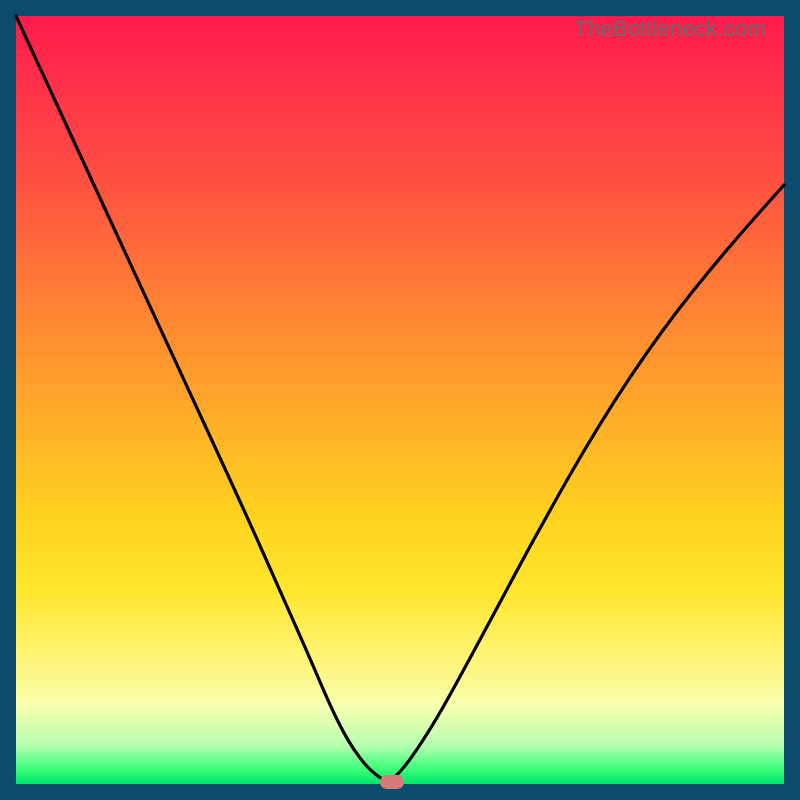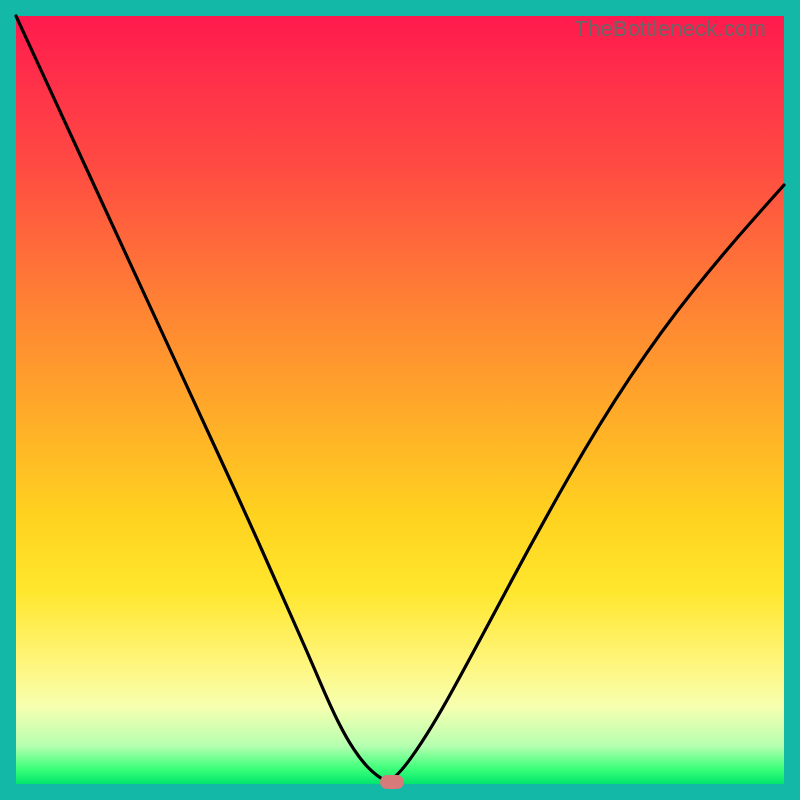--- a/index.html
+++ b/index.html
@@ -8,21 +8,21 @@
     width: 800px;
     height: 800px;
     background: #000;
     overflow: hidden;
     font-family: Arial, Helvetica, sans-serif;
   }
   .frame {
     position: relative;
     width: 800px;
     height: 800px;
-    background: #14b8a6;
+    background: #0c4a6e;
   }
   .plot {
     position: absolute;
     left: 16px;
     top: 16px;
     width: 768px;
     height: 768px;
     
     background: linear-gradient(
       to bottom,

